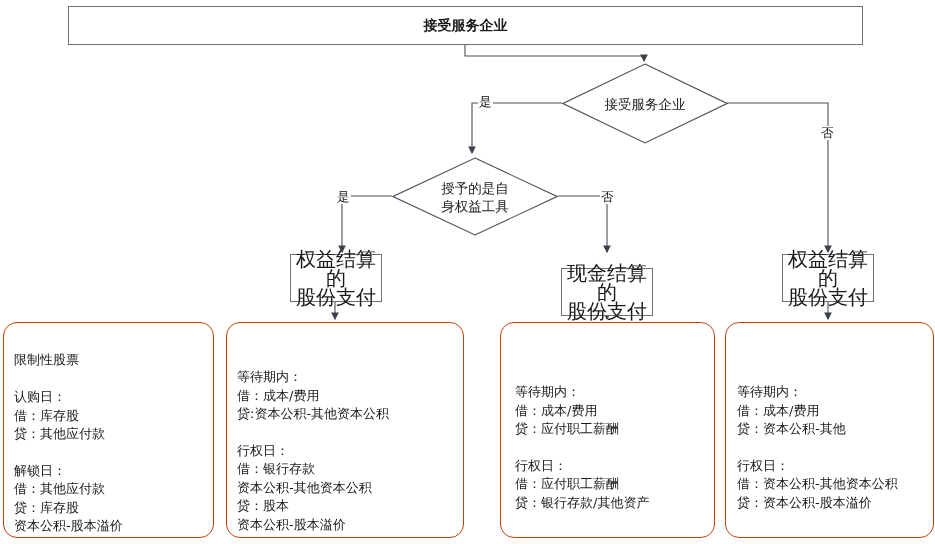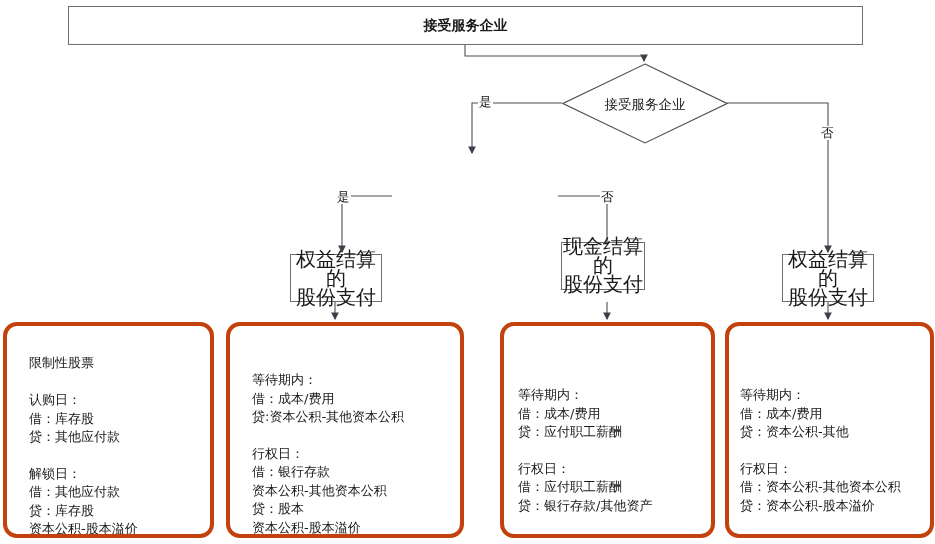--- a/index.html
+++ b/index.html
@@ -27,24 +27,24 @@
   .diamond-wrap{position:absolute;}
   .diamond-wrap svg{position:absolute;left:0;top:0;}
   .diamond-label{
     position:absolute;left:0;top:0;width:100%;height:100%;
     display:flex;align-items:center;justify-content:center;
     font-size:13.5px;line-height:18px;text-align:center;white-space:pre-line;
   }
 
   .card{
     position:absolute;box-sizing:border-box;
-    border:4px solid #c2410c;border-radius:14px;background:#ffffff;
+    border:1px solid #c2410c;border-radius:14px;background:#ffffff;
     font-size:13px;line-height:18.4px;
     white-space:pre-line;
-    padding:10px 10px 8px 22px;
+    padding:10px 10px 8px 10px;
     overflow:hidden;
   }
   .card .ctext{display:block;}
 
   .edge-label{
     position:absolute;font-size:12.5px;line-height:14px;color:#111;
     background:#fff;padding:0 1px;white-space:nowrap;
   }
 </style>
 </head>
@@ -83,28 +83,35 @@
   <div class="diamond-wrap" style="left:562px;top:63px;width:166px;height:81px;">
     <svg width="166" height="81">
       <polygon points="83,1 165,40.5 83,80 1,40.5" fill="#ffffff" stroke="#4a4f57" stroke-width="1.1"></polygon>
     </svg>
     <div class="diamond-label">接受服务企业</div>
   </div>
 
   <div class="edge-label" style="left:478px;top:95px;">是</div>
   <div class="edge-label" style="left:820px;top:126px;">否</div>
 
+  <div class="diamond-wrap" style="left:392px;top:157px;width:166px;height:79px;">
+    <svg width="166" height="79">
+      <polygon points="83,1 165,39.5 83,78 1,39.5" fill="#ffffff" stroke="#4a4f57" stroke-width="1.1"></polygon>
+    </svg>
+    <div class="diamond-label">授予的是自
+身权益工具</div>
+  </div>
 
   <div class="edge-label" style="left:336px;top:190px;">是</div>
   <div class="edge-label" style="left:600px;top:190px;">否</div>
 
   <div class="node rect-plain" style="left:290px;top:254px;width:92px;height:48px;">权益结算的
 股份支付</div>
 
-  <div class="node rect-plain" style="left:561px;top:242px;width:84px;height:48px;font-family:Liberation Mono, monospace;">现金结算的
+  <div class="node rect-plain" style="left:561px;top:268px;width:92px;height:48px;">现金结算的
 股份支付</div>
 
   <div class="node rect-plain" style="left:782px;top:254px;width:92px;height:48px;">权益结算的
 股份支付</div>
 
   <div class="card" style="left:3px;top:322px;width:211px;height:216px;">
     <span class="ctext">限制性股票
 
 认购日：
 借：库存股

